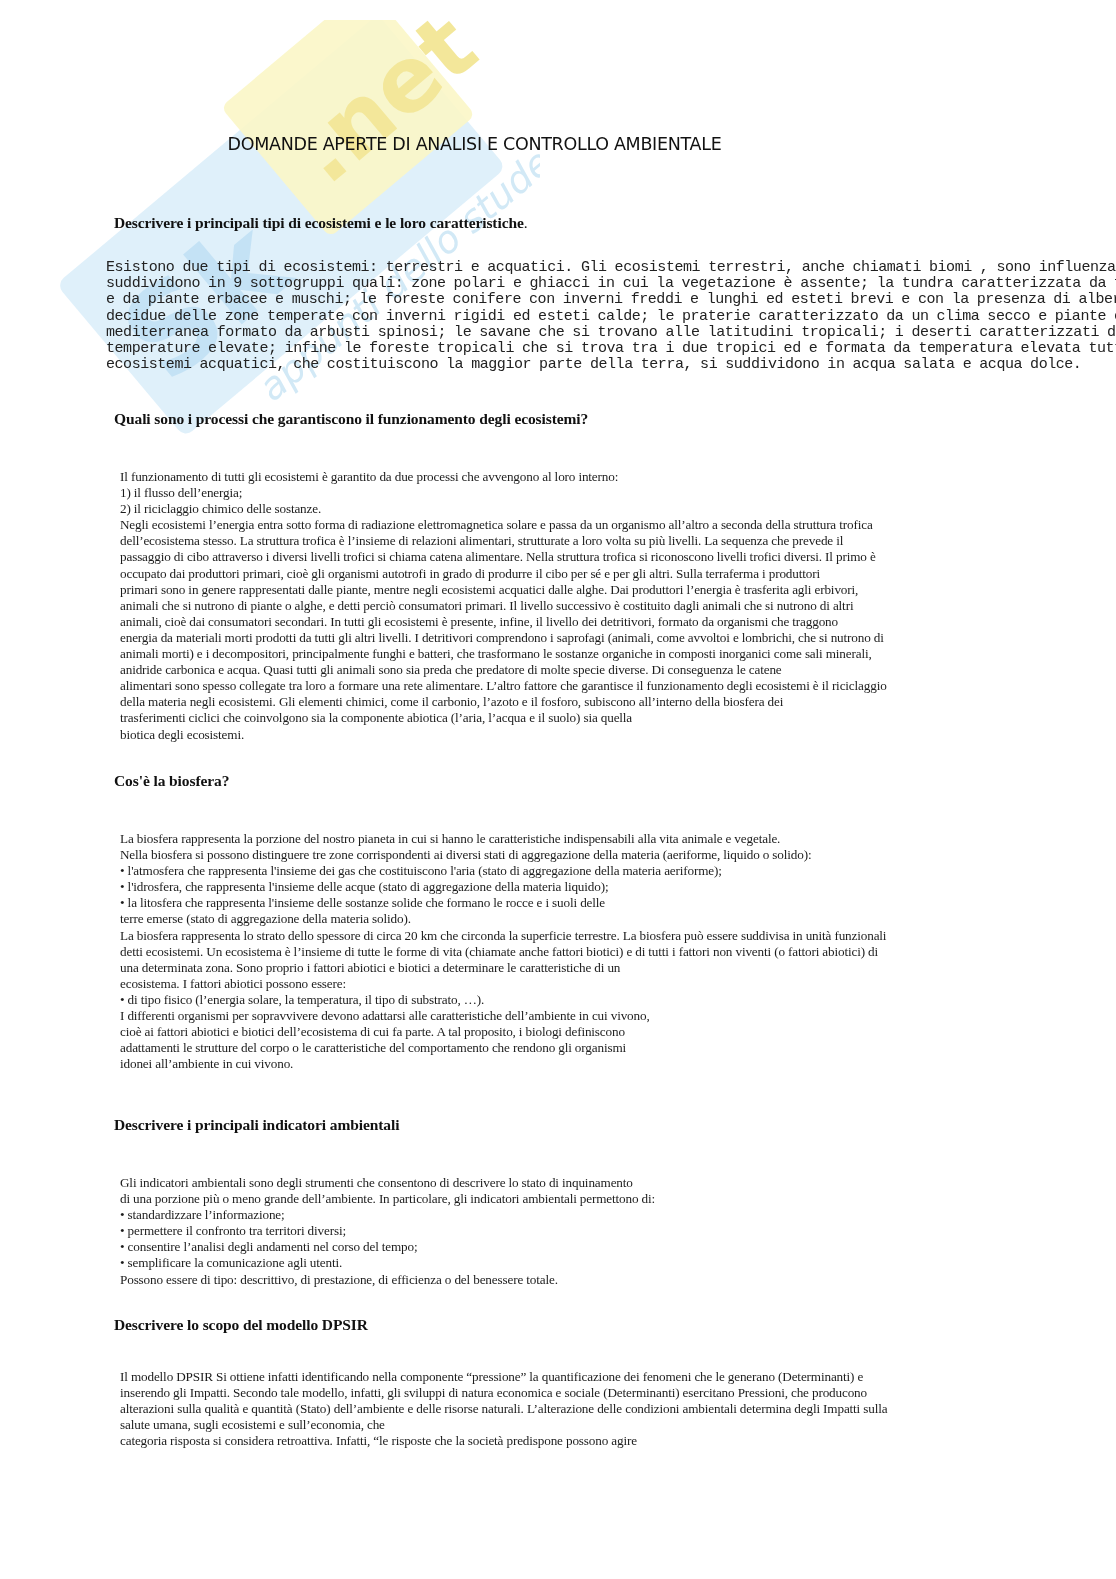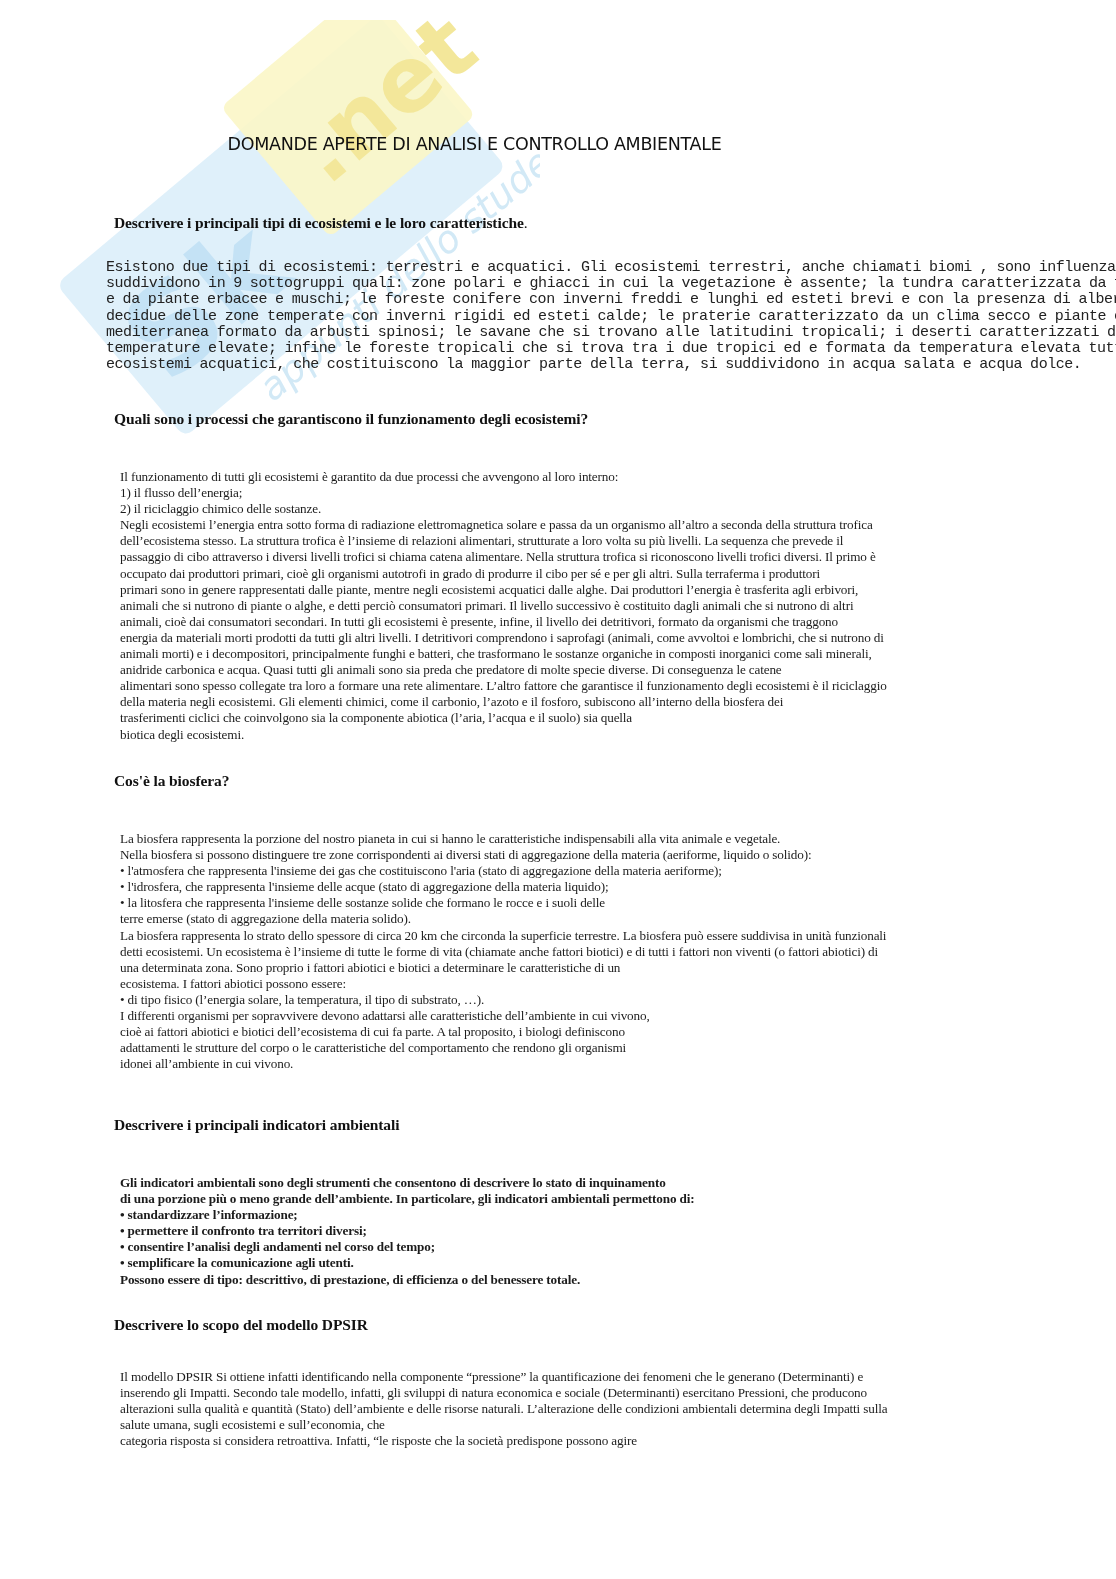--- a/index.html
+++ b/index.html
@@ -99,21 +99,21 @@
       <span class="line">una determinata zona. Sono proprio i fattori abiotici e biotici a determinare le caratteristiche di un</span>
       <span class="line">ecosistema. I fattori abiotici possono essere:</span>
       <span class="line">• di tipo fisico (l’energia solare, la temperatura, il tipo di substrato, …).</span>
       <span class="line">I differenti organismi per sopravvivere devono adattarsi alle caratteristiche dell’ambiente in cui vivono,</span>
       <span class="line">cioè ai fattori abiotici e biotici dell’ecosistema di cui fa parte. A tal proposito, i biologi definiscono</span>
       <span class="line">adattamenti le strutture del corpo o le caratteristiche del comportamento che rendono gli organismi</span>
       <span class="line">idonei all’ambiente in cui vivono.</span>
     </div>
 
     <h2 class="q-heading" style="top:1116px;">Descrivere i principali indicatori ambientali</h2>
-    <div class="body-times" style="top:1161px;font-weight:bold;">
+    <div class="body-times" style="top:1161px;">
       <span class="line">Gli indicatori ambientali sono degli strumenti che consentono di descrivere lo stato di inquinamento</span>
       <span class="line">di una porzione più o meno grande dell’ambiente. In particolare, gli indicatori ambientali permettono di:</span>
       <span class="line">• standardizzare l’informazione;</span>
       <span class="line">• permettere il confronto tra territori diversi;</span>
       <span class="line">• consentire l’analisi degli andamenti nel corso del tempo;</span>
       <span class="line">• semplificare la comunicazione agli utenti.</span>
       <span class="line">Possono essere di tipo: descrittivo, di prestazione, di efficienza o del benessere totale.</span>
     </div>
 
     <h2 class="q-heading" style="top:1316px;">Descrivere lo scopo del modello DPSIR</h2>

